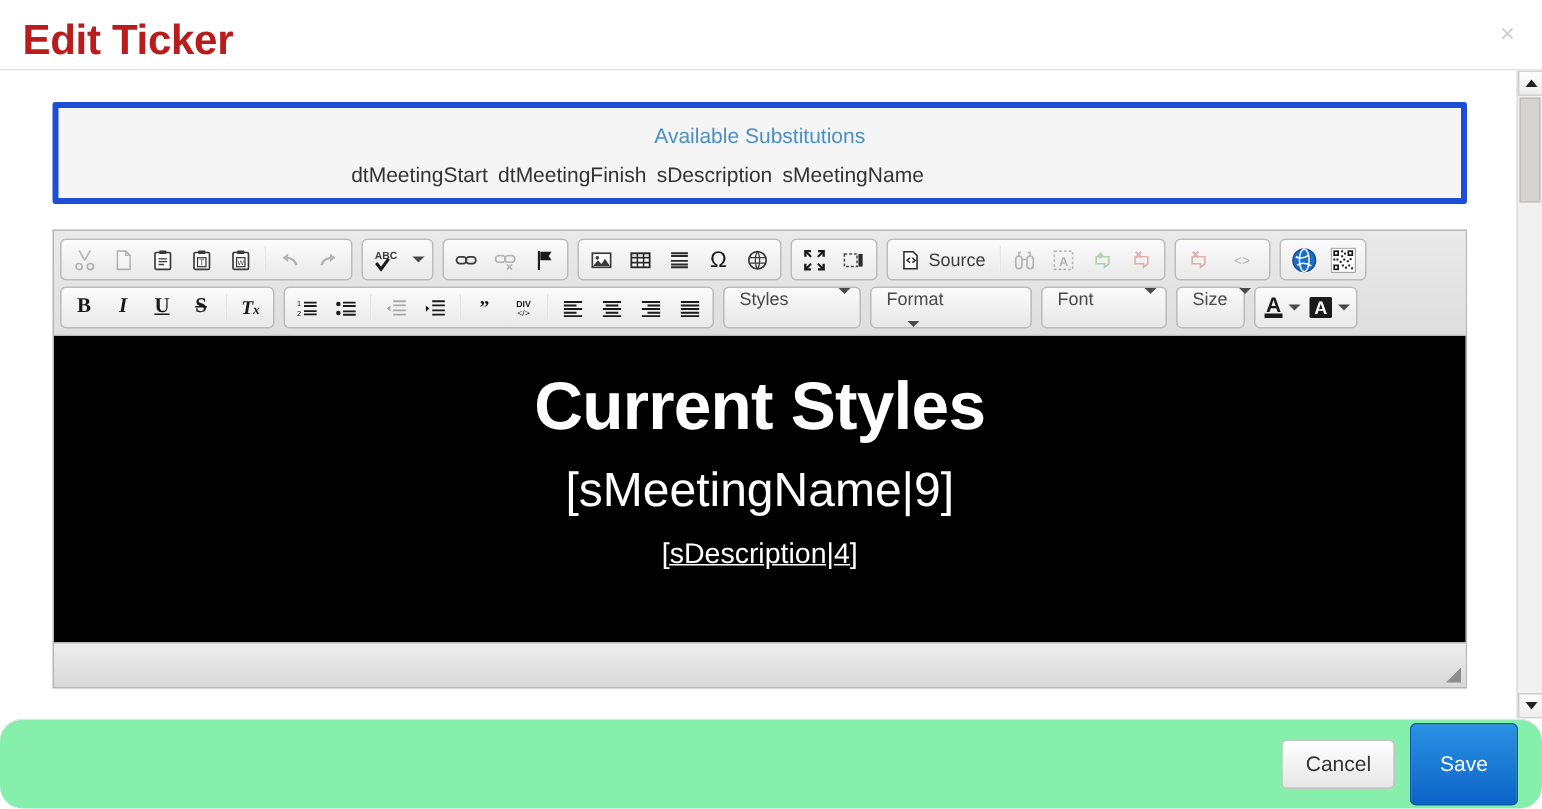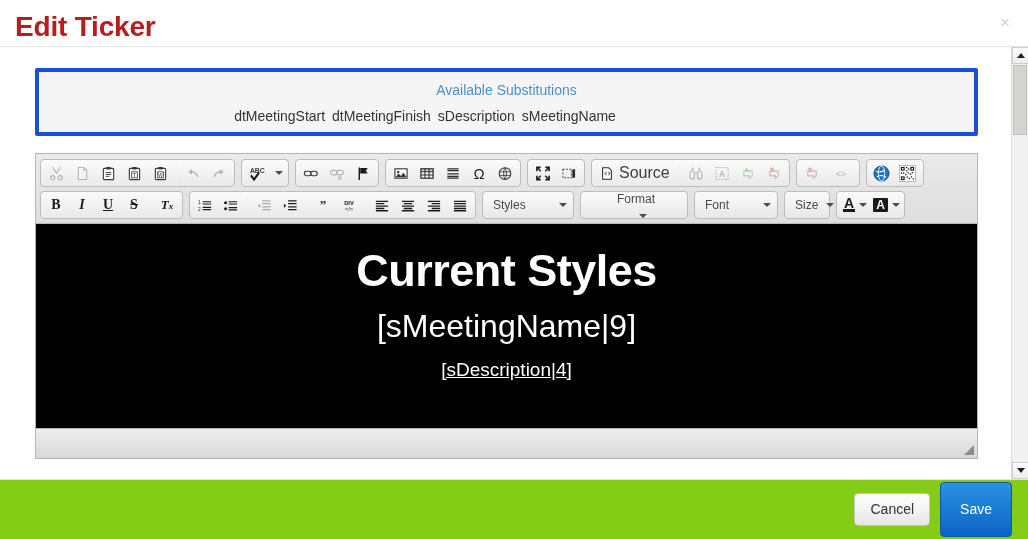--- a/index.html
+++ b/index.html
@@ -136,21 +136,21 @@
   .caret {
     width: 0; height: 0;
     border-left: 4px solid transparent;
     border-right: 4px solid transparent;
     border-top: 4px solid #4a4a4a;
     margin-left: 4px;
   }
 
   
   .rich-combo {
-    display: flex; align-items: center; justify-content: space-between;
+    display: flex; justify-content: space-between;
     background: linear-gradient(to bottom, #fbfbfb 0%, #e7e7e7 100%);
     border: 1px solid #bcbcbc;
     border-radius: 4px;
     height: 28px;
     margin-right: 6px;
     padding: 0 6px 0 10px;
     font-size: 12px; color: #4a4a4a;
     cursor: pointer;
   }
   .rich-combo .lbl { white-space: nowrap; }
@@ -172,21 +172,21 @@
   }
   .bg-color-a {
     font-weight: bold; font-size: 12px; color: #ffffff;
     background: #1a1a1a; padding: 1px 3px; line-height: 12px;
     border-radius: 1px;
   }
 
   .source-btn {
     display: inline-flex; align-items: center; gap: 5px;
     height: 24px; padding: 0 6px; cursor: pointer;
-    font-size: 16px; color: #3d3d3d;
+    font-size: 12px; color: #3d3d3d;
   }
 
   
   .edit-area {
     background: #000000;
     height: 204px;
     padding: 20px 14px 10px 14px;
     text-align: center;
     overflow: hidden;
     cursor: text;
@@ -249,25 +249,26 @@
     width: 14px; height: 70px;
     background: #d6d4d1;
     border: 1px solid #c2c0bd;
     cursor: pointer;
   }
 
   
   .modal-footer {
     flex: 0 0 auto;
     height: 60px;
-    background: #84cc16;
+    background: #86efac;
     border-top: 1px solid #e2e2e2;
     display: flex; align-items: center; justify-content: flex-end;
     padding-right: 16px;
     gap: 10px;
+    border-radius: 15px;
   }
   .btn {
     font-family: "Liberation Sans", sans-serif;
     font-size: 14px;
     padding: 7px 15px;
     border-radius: 4px;
     cursor: pointer;
     line-height: 17px;
   }
   .btn-cancel {

